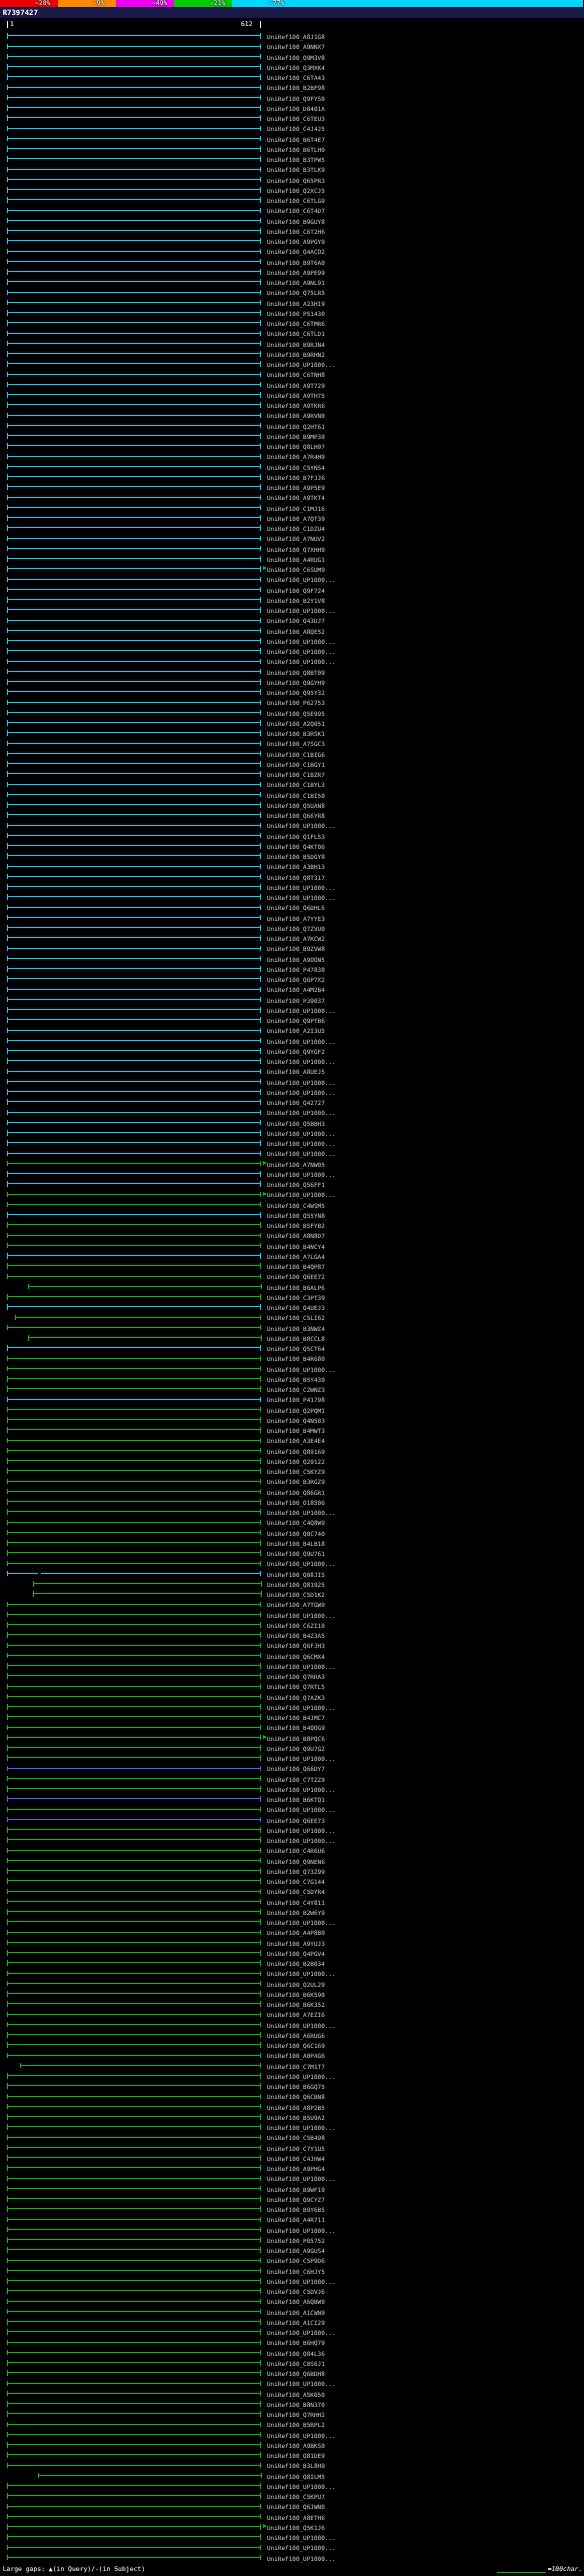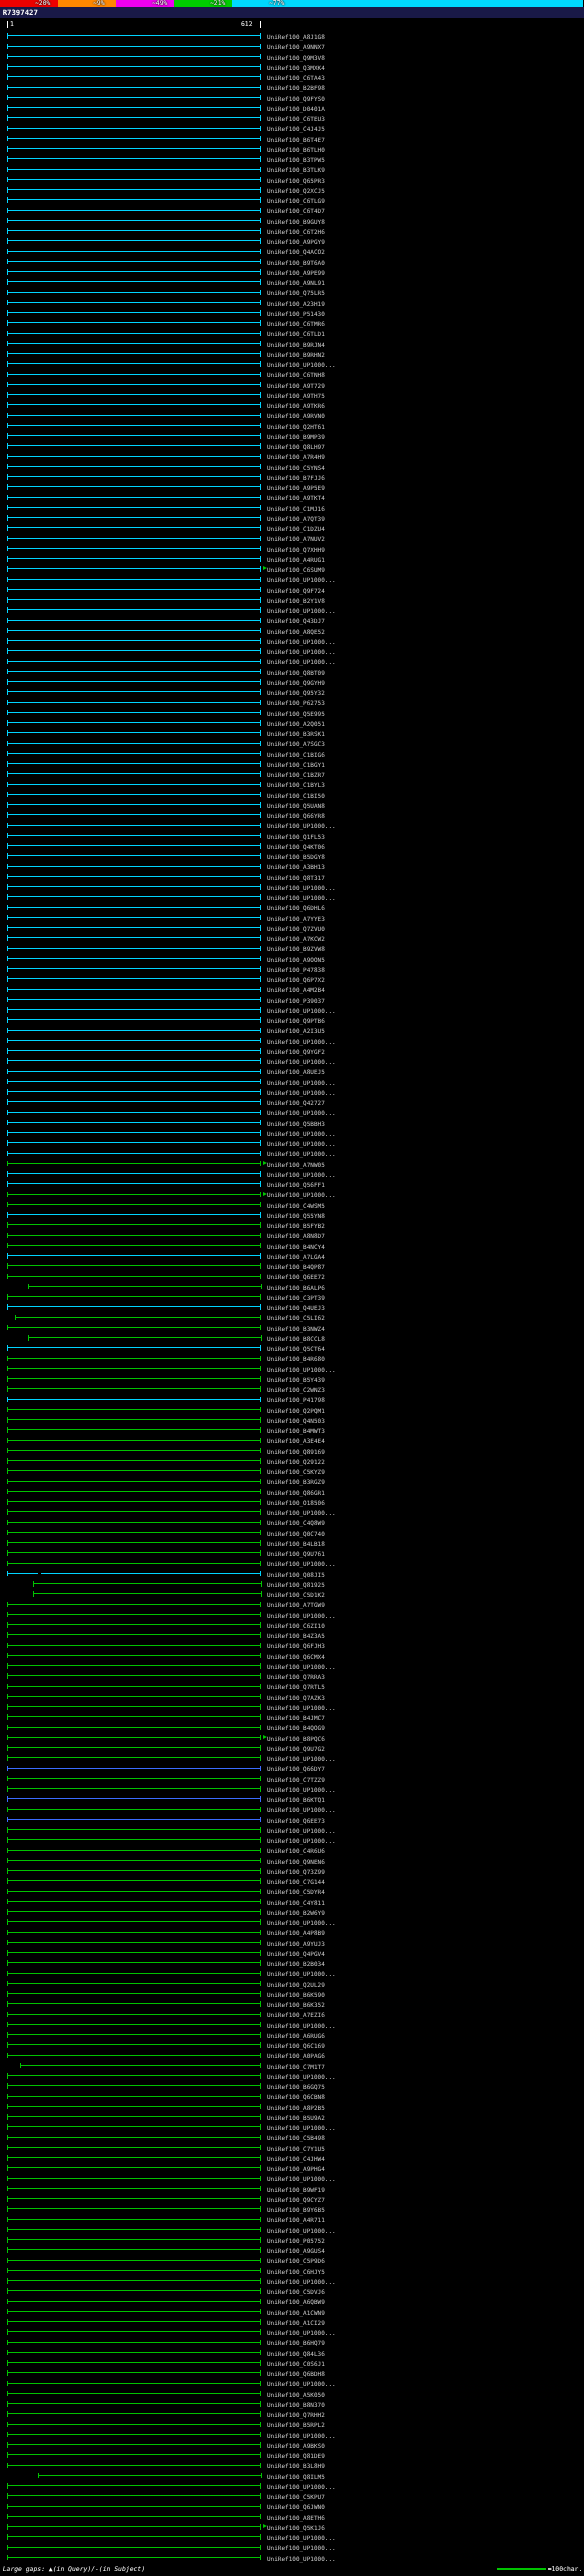--- a/index.html
+++ b/index.html
@@ -36,22 +36,22 @@
     position:absolute;top:50%;margin-top:-2.7px;width:0;height:0;
     border-top:2.7px solid transparent;border-bottom:2.7px solid transparent;border-left:4.6px solid #00c300;
   }
   .gapmark{position:absolute;top:0;bottom:0;width:2.7px;background:#000;}
   .alabel{
     position:absolute;left:267px;top:50%;transform:translateY(-50%);
     font-size:6px;color:#c9c9c9;white-space:nowrap;letter-spacing:0;
   }
   
   .footer{position:absolute;bottom:0;left:0;width:585px;height:14.6px;color:#fff;font-size:6.4px;}
-  .legend-gaps{position:absolute;left:2.7px;bottom:2.7px;white-space:nowrap;font-style:italic;}
-  .legend-scale{position:absolute;right:2.7px;bottom:2.7px;display:flex;align-items:center;white-space:nowrap;}
+  .legend-gaps{position:absolute;left:2.7px;bottom:2.7px;white-space:nowrap;}
+  .legend-scale{position:absolute;right:2.7px;bottom:2.7px;display:flex;align-items:flex-end;white-space:nowrap;font-style:italic;}
   .scale-sample{width:49px;height:1.8px;background:#00c300;margin-right:1.8px;}
 </style>
 </head>
 <body>
 
 <div class="scalebar">
     <div class="scale-seg" style="width: 58px; background: rgb(238, 0, 0);"></div>
     <div class="scale-seg" style="width: 58px; background: rgb(255, 136, 0);"></div>
     <div class="scale-seg" style="width: 58px; background: rgb(238, 0, 238);"></div>
     <div class="scale-seg" style="width: 58px; background: rgb(0, 204, 0);"></div>

